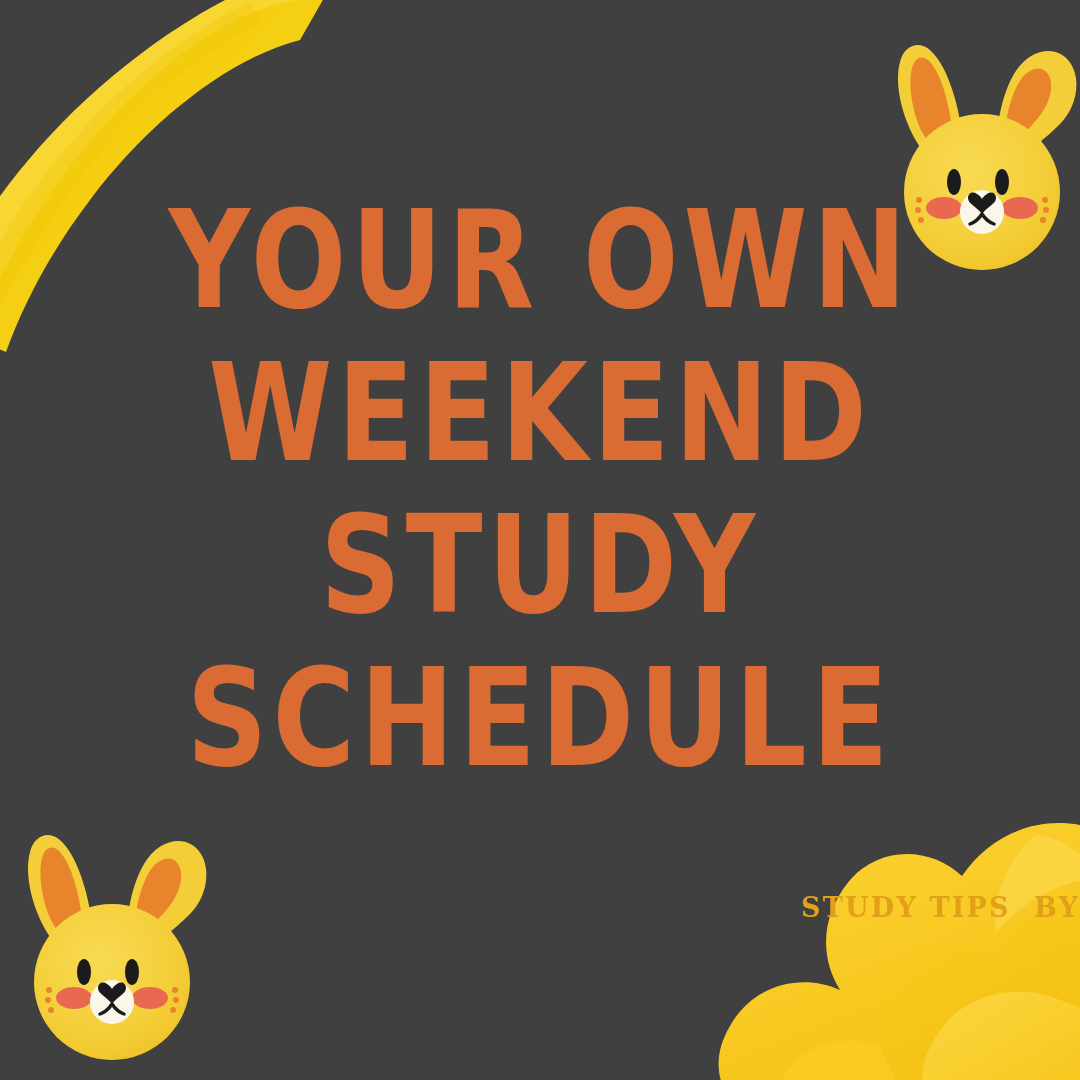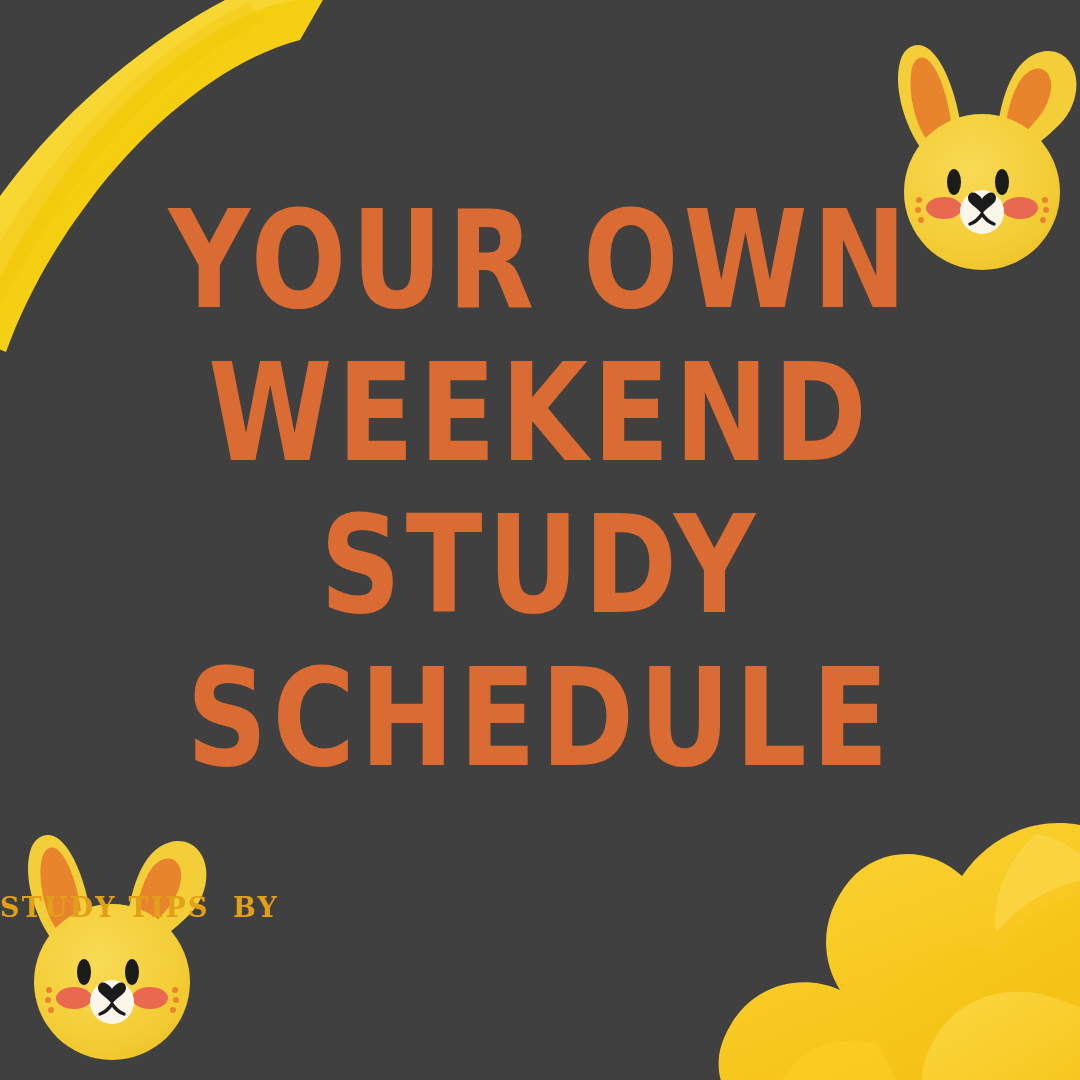--- a/index.html
+++ b/index.html
@@ -47,21 +47,21 @@
     white-space: nowrap;
   }
   .title-line:last-child { margin-bottom: 0; }
 
   
   .subtitle-block {
     position: absolute;
     left: 0;
     right: 0;
     top: 888px;
-    text-align: left;
+    text-align: right;
     z-index: 5;
   }
   .subtitle-line {
     display: block;
     color: #E2A019;
     font-family: "DejaVu Serif", serif;
     font-weight: 700;
     font-size: 27px;
     line-height: 1.48;
     letter-spacing: 2.2px;

